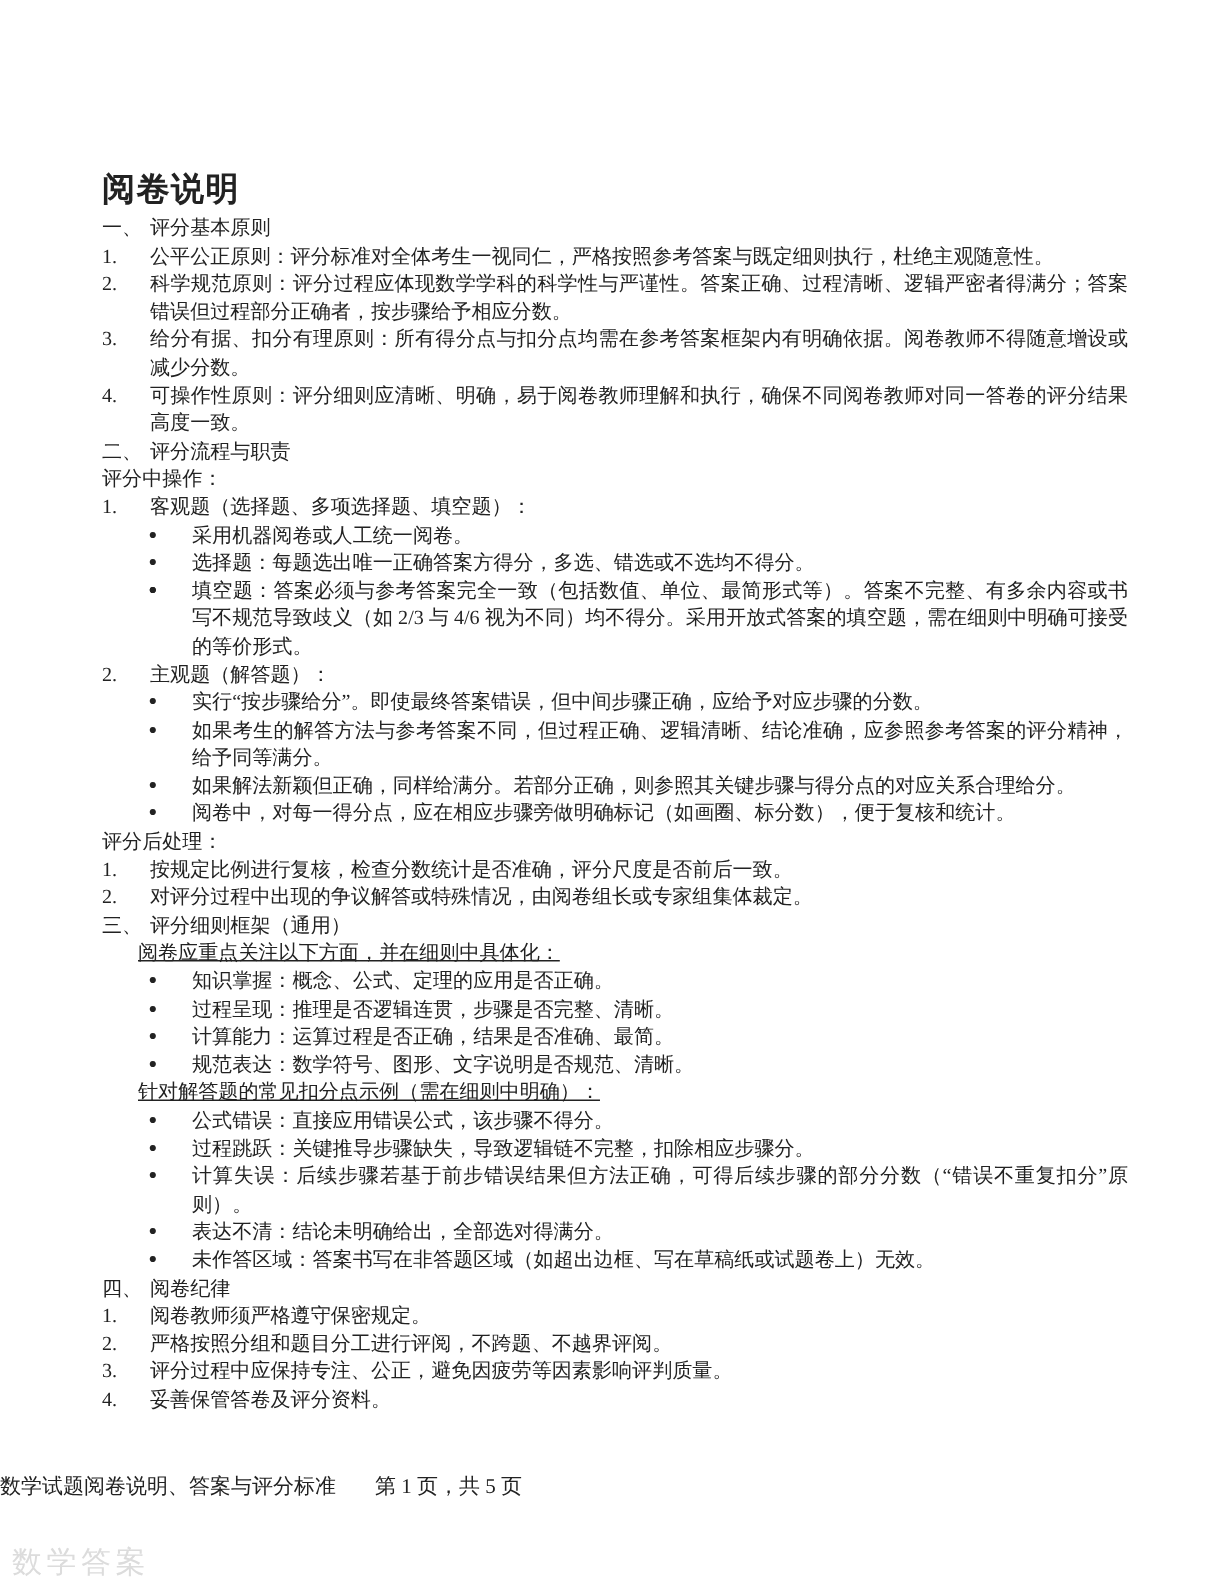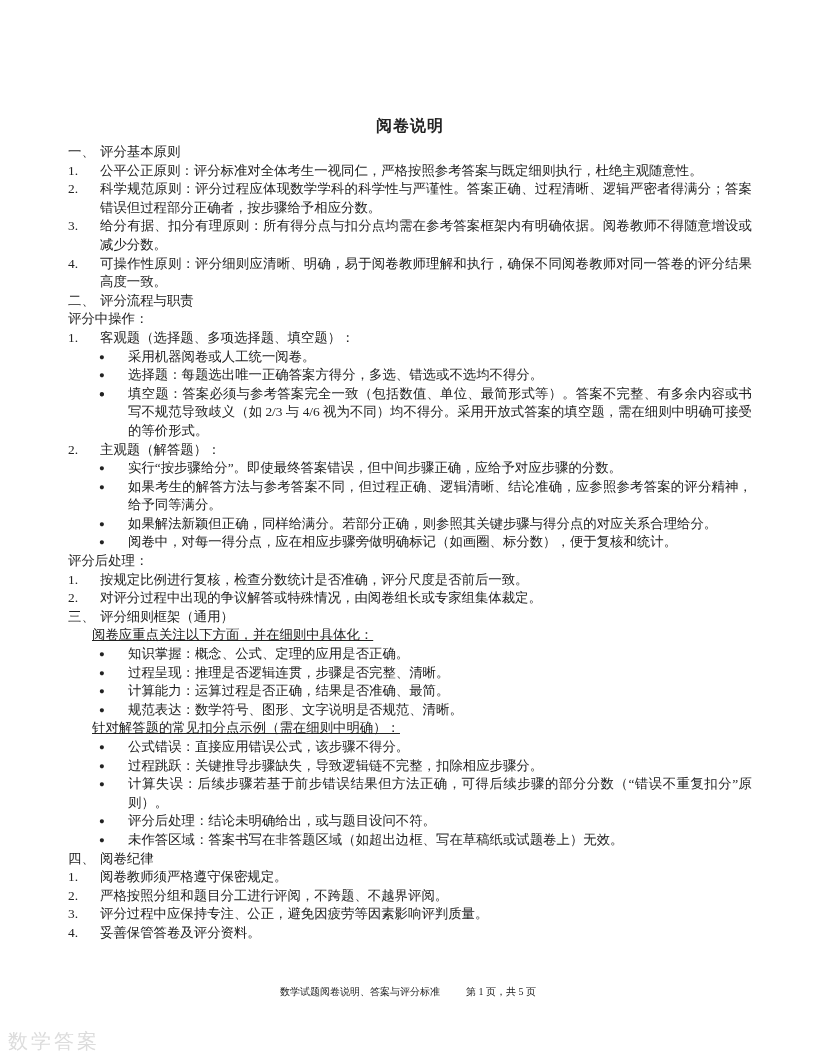--- a/index.html
+++ b/index.html
@@ -10,22 +10,21 @@
     overflow:hidden;
     font-family:"Liberation Serif","DejaVu Serif",serif;
     color:#222222;
   }
   .content {
     position:absolute;
     left:68px; top:114px;
     width:684px;
   }
   .doc-title {
-    text-align:center;
-    font-size:16px;
+    font-size:22px;
     font-weight:bold;
     line-height:24px;
     margin:0 0 5px 0;
     letter-spacing:1px;
   }
   .ln {
     position:relative;
     font-size:13.4px;
     line-height:18.6px;
     text-align:justify;
@@ -39,22 +38,22 @@
   .ln.bullet .mk {
     left:31px; top:0;
     height:18.6px;
     display:flex; align-items:center;
     font-size:9.5px;
   }
   .footer {
     position:absolute;
     left:0; top:984px;
     width:816px;
-    text-align:center;
-    font-size:10px;
+    text-align:left;
+    font-size:14px;
     line-height:16px;
     color:#222222;
   }
   .footer .f-left { margin-right:26px; }
   .watermark {
     position:absolute;
     left:8px; top:1028px;
     font-size:20px;
     letter-spacing:3px;
     color:#dcdcdc;
@@ -90,21 +89,21 @@
         <div class="ln sec"><span class="mk">三、</span><span class="tx">评分细则框架（通用）</span></div>
         <div class="ln lead"><span class="tx">阅卷应重点关注以下方面，并在细则中具体化：</span></div>
         <div class="ln bullet"><span class="mk">●</span><span class="tx">知识掌握：概念、公式、定理的应用是否正确。</span></div>
         <div class="ln bullet"><span class="mk">●</span><span class="tx">过程呈现：推理是否逻辑连贯，步骤是否完整、清晰。</span></div>
         <div class="ln bullet"><span class="mk">●</span><span class="tx">计算能力：运算过程是否正确，结果是否准确、最简。</span></div>
         <div class="ln bullet"><span class="mk">●</span><span class="tx">规范表达：数学符号、图形、文字说明是否规范、清晰。</span></div>
         <div class="ln lead"><span class="tx">针对解答题的常见扣分点示例（需在细则中明确）：</span></div>
         <div class="ln bullet"><span class="mk">●</span><span class="tx">公式错误：直接应用错误公式，该步骤不得分。</span></div>
         <div class="ln bullet"><span class="mk">●</span><span class="tx">过程跳跃：关键推导步骤缺失，导致逻辑链不完整，扣除相应步骤分。</span></div>
         <div class="ln bullet"><span class="mk">●</span><span class="tx">计算失误：后续步骤若基于前步错误结果但方法正确，可得后续步骤的部分分数（“错误不重复扣分”原则）。</span></div>
-        <div class="ln bullet"><span class="mk">●</span><span class="tx">评分后处理：结论未明确给出，或与题目设问不符。</span></div>
+        <div class="ln bullet"><span class="mk">●</span><span class="tx">表达不清：结论未明确给出，全部选对得满分。</span></div>
         <div class="ln bullet"><span class="mk">●</span><span class="tx">未作答区域：答案书写在非答题区域（如超出边框、写在草稿纸或试题卷上）无效。</span></div>
         <div class="ln sec"><span class="mk">四、</span><span class="tx">阅卷纪律</span></div>
         <div class="ln num"><span class="mk">1.</span><span class="tx">阅卷教师须严格遵守保密规定。</span></div>
         <div class="ln num"><span class="mk">2.</span><span class="tx">严格按照分组和题目分工进行评阅，不跨题、不越界评阅。</span></div>
         <div class="ln num"><span class="mk">3.</span><span class="tx">评分过程中应保持专注、公正，避免因疲劳等因素影响评判质量。</span></div>
         <div class="ln num"><span class="mk">4.</span><span class="tx">妥善保管答卷及评分资料。</span></div>
       </div>
   </div>
 
   <div class="footer">

